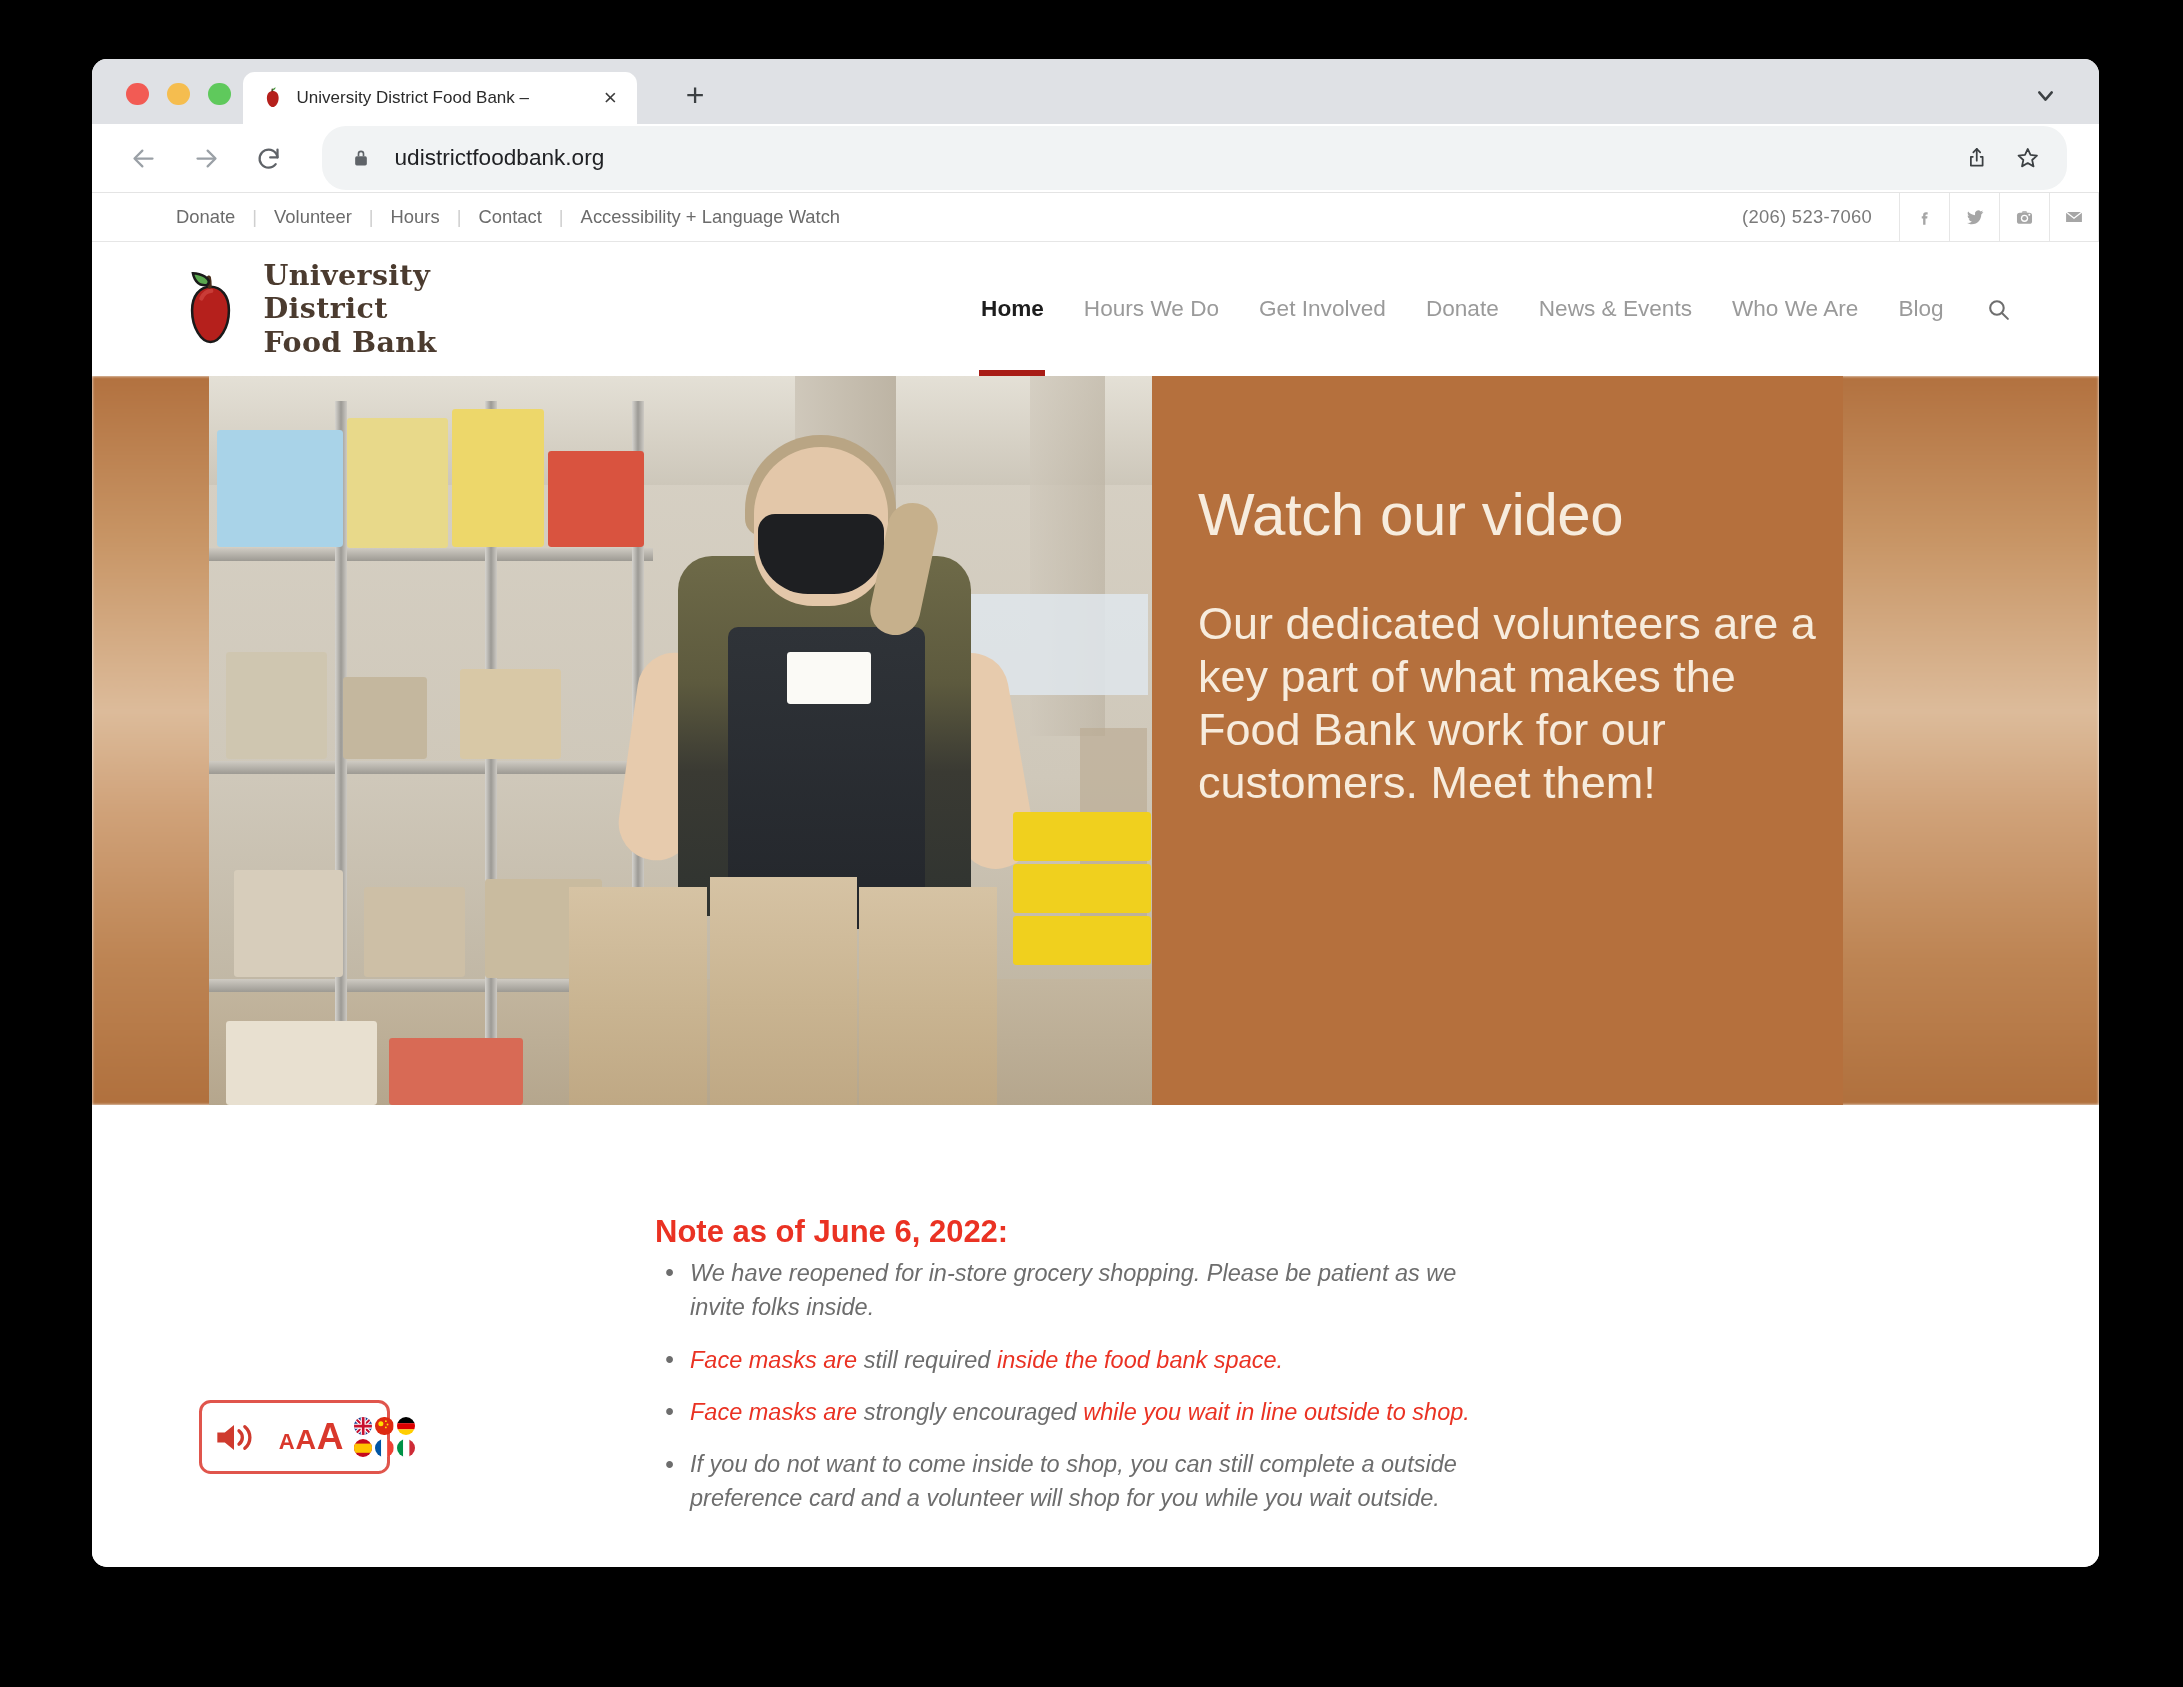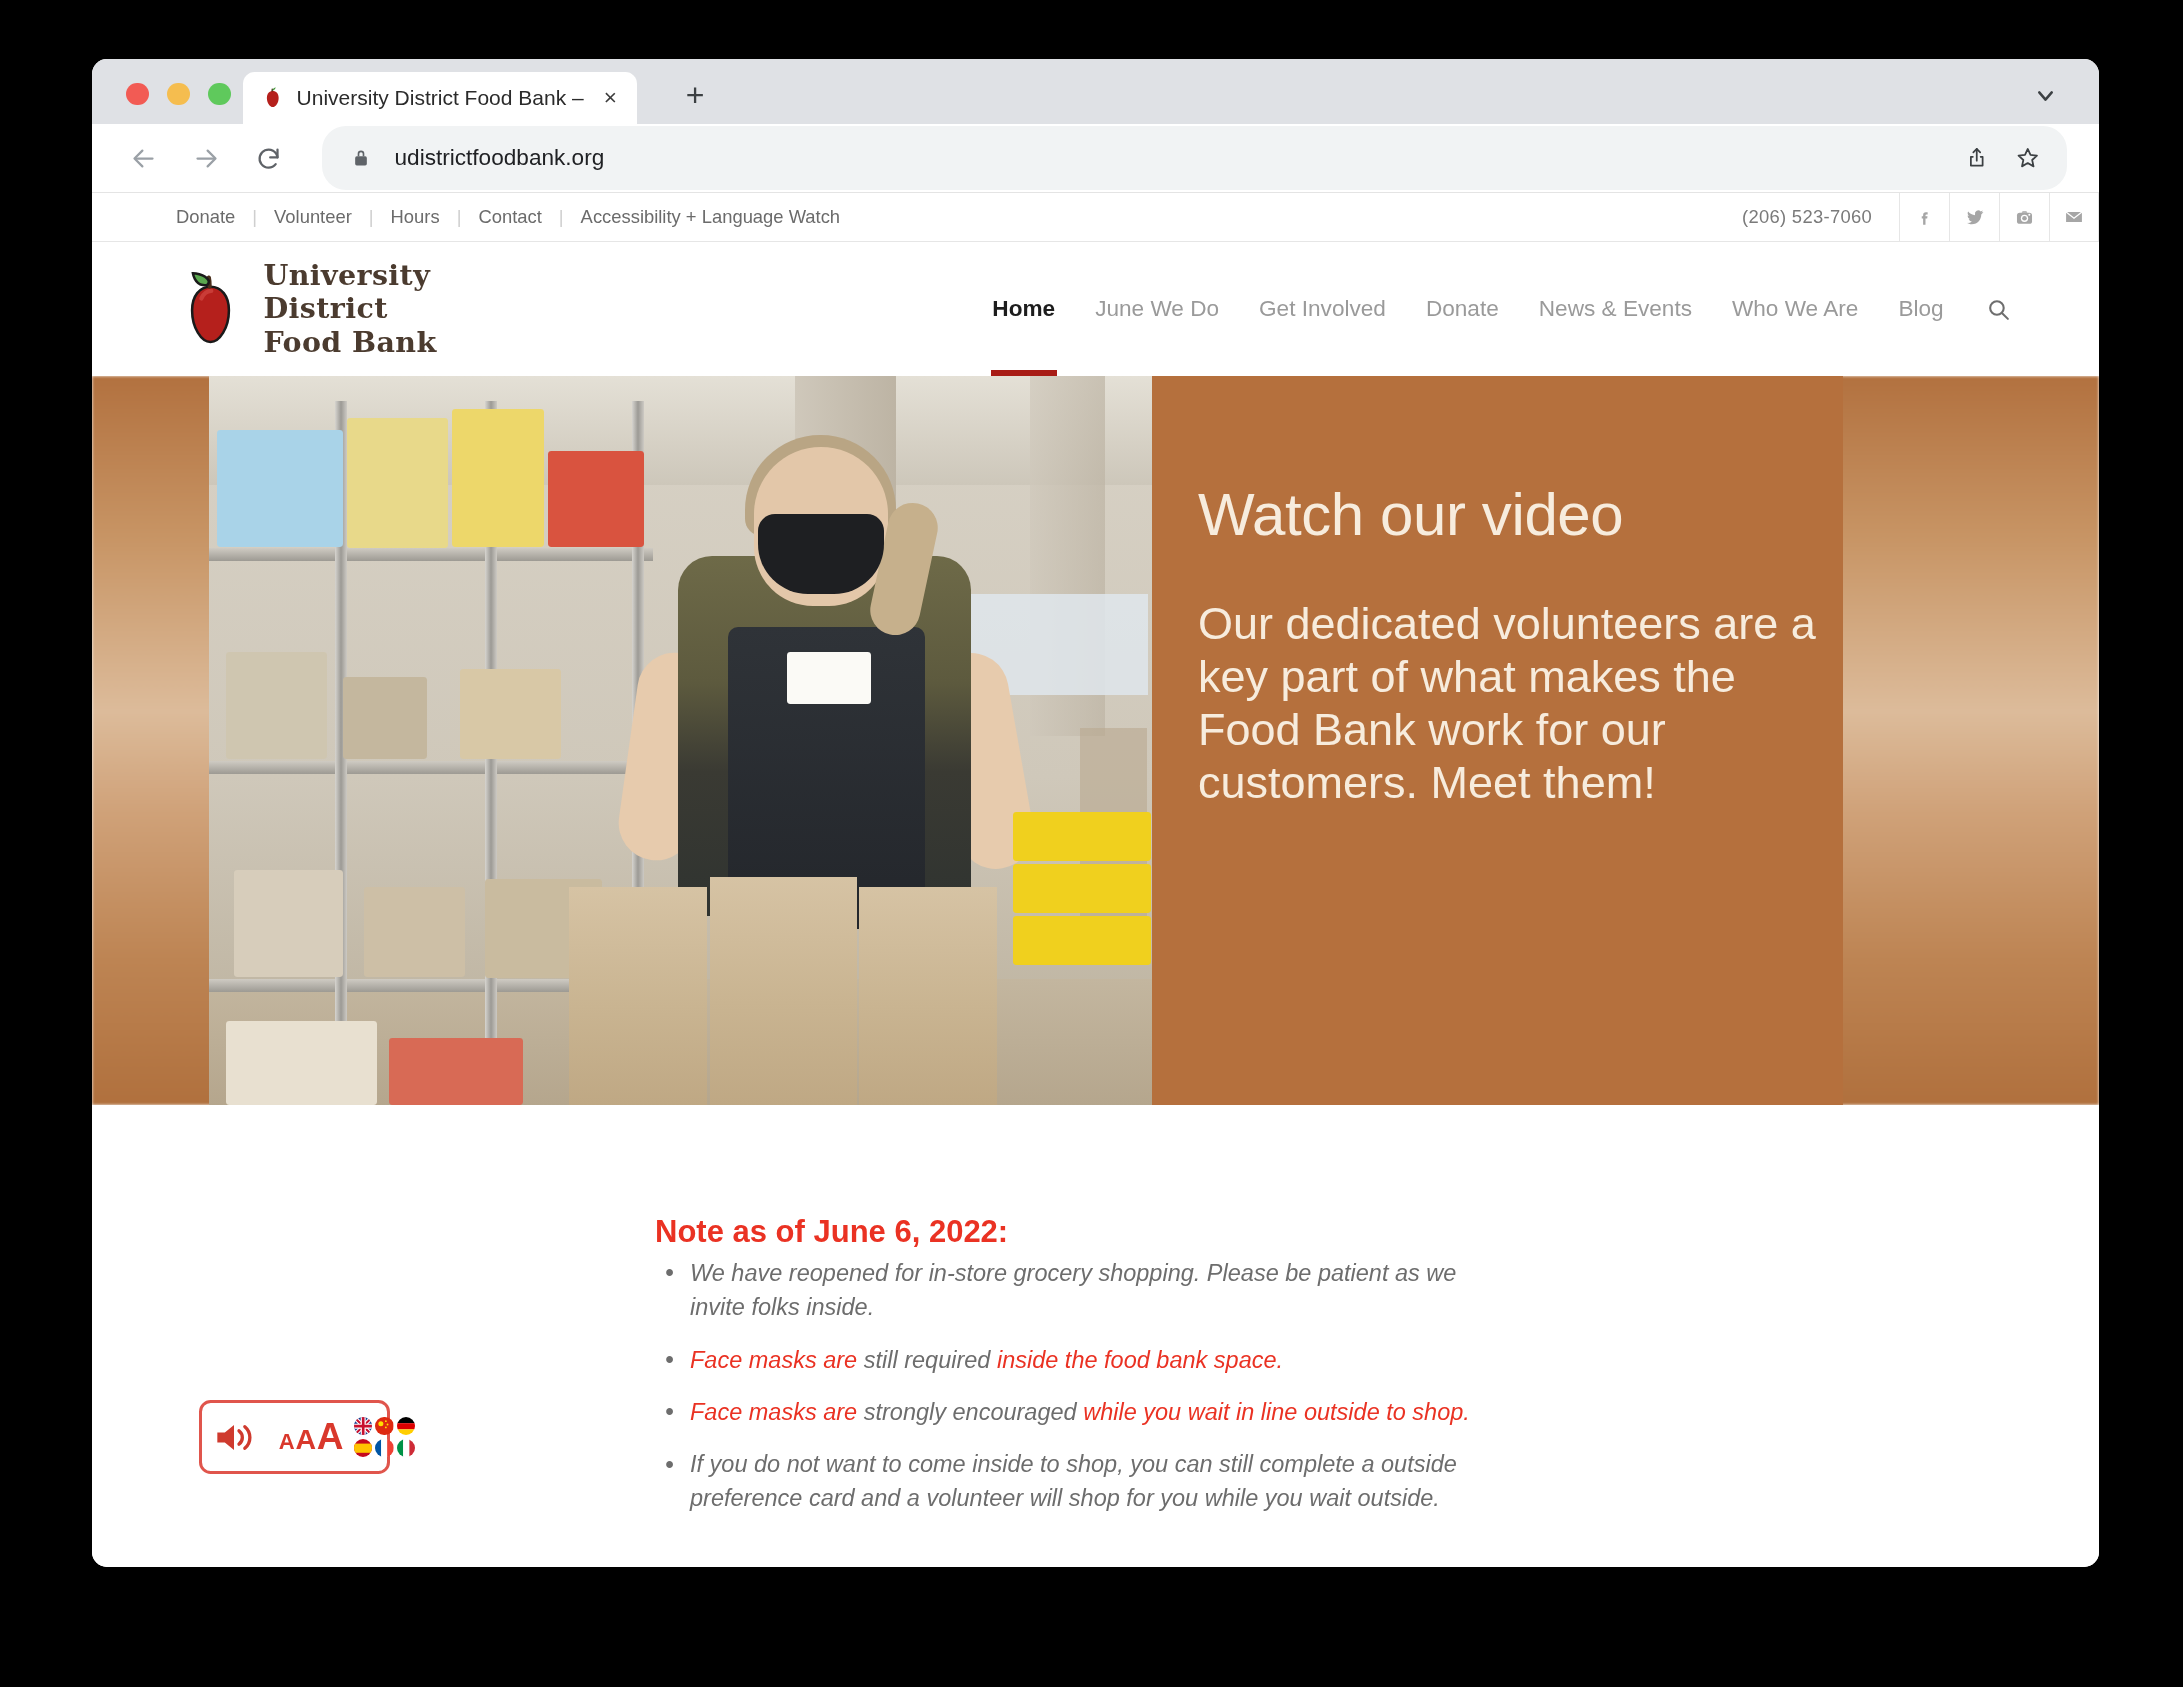--- a/index.html
+++ b/index.html
@@ -42,21 +42,21 @@
     width: 394px; height: 52px;
     background: #ffffff;
     border-radius: 11.7px 11.7px 0 0;
     display: flex; align-items: center;
     padding: 0 15px 0 18.4px;
     gap: 11.7px;
   }
   .tab-favicon { width: 23.5px; height: 23.5px; flex: 0 0 23.5px; position: relative; }
   .tab-title {
     flex: 1 1 auto;
-    font-size: 21px; color: #2b2b2b;
+    font-size: 17px; color: #2b2b2b;
     white-space: nowrap; overflow: hidden;
   }
   .tab-close {
     flex: 0 0 auto; font-size: 22.6px; color: #3c3c3c;
     line-height: 1; padding: 0 5px; cursor: pointer;
   }
   .newtab {
     position: absolute; left: 578px; bottom: 8.4px;
     width: 50px; height: 40px;
     display: flex; align-items: center; justify-content: center;
@@ -410,21 +410,21 @@
         </div>
         <div class="logo-text">
           <div>University</div>
           <div>District</div>
           <div>Food Bank</div>
         </div>
       </div>
 
       <nav class="mainnav">
         <a class="active">Home</a>
-        <a>June We Do</a>
+        <a>Hours We Do</a>
         <a>Get Involved</a>
         <a>Donate</a>
         <a>News &amp; Events</a>
         <a>Who We Are</a>
         <a>Blog</a>
         <span class="nav-search">
           <svg viewBox="0 0 24 24" width="25" height="25" fill="none" stroke="#6e6e6e" stroke-width="2" stroke-linecap="round">
             <circle cx="10.5" cy="10.5" r="6.5"></circle>
               <line x1="15.5" y1="15.5" x2="21" y2="21"></line>
           </svg>

